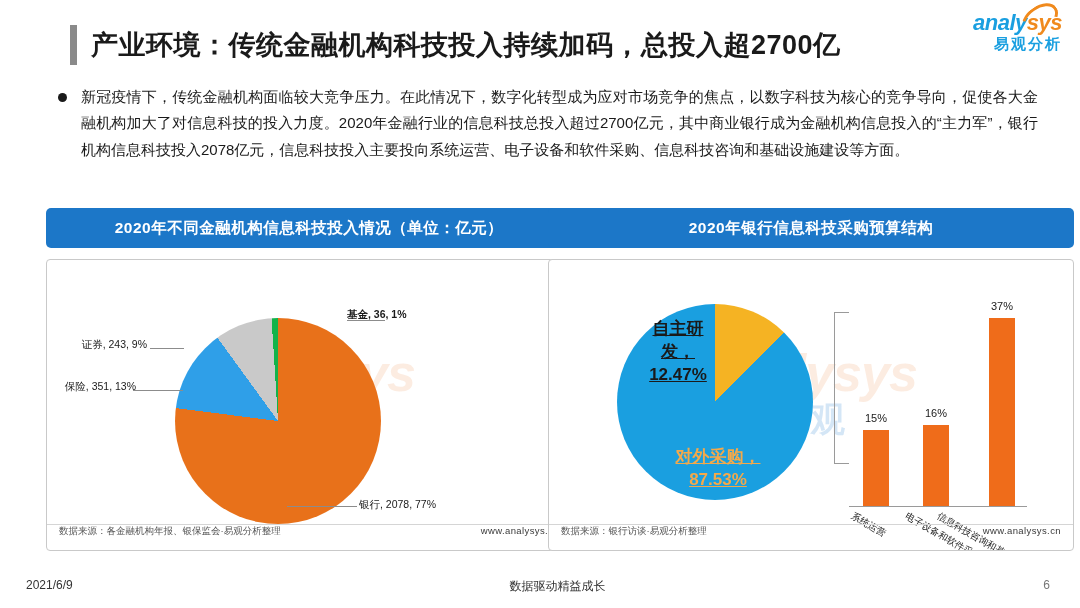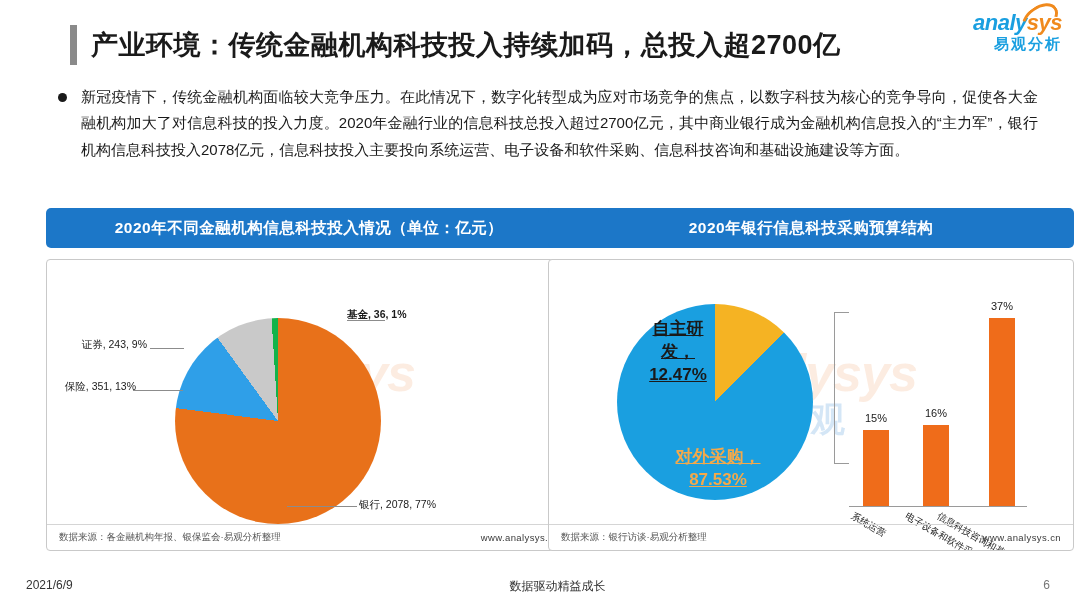--- a/index.html
+++ b/index.html
@@ -150,21 +150,20 @@
     margin-top: -6px;
   }
   .panel-footer {
     position: absolute;
     left: 0;
     right: 0;
     bottom: 0;
     height: 26px;
     border-top: 1px solid #d5d5d5;
     display: flex;
-    align-items: center;
     justify-content: space-between;
     padding: 0 12px;
     box-sizing: border-box;
     font-size: 9.5px;
     color: #555;
   }
   .panel-footer .src-url {
     color: #3a3a3a;
     letter-spacing: 0.4px;
   }

